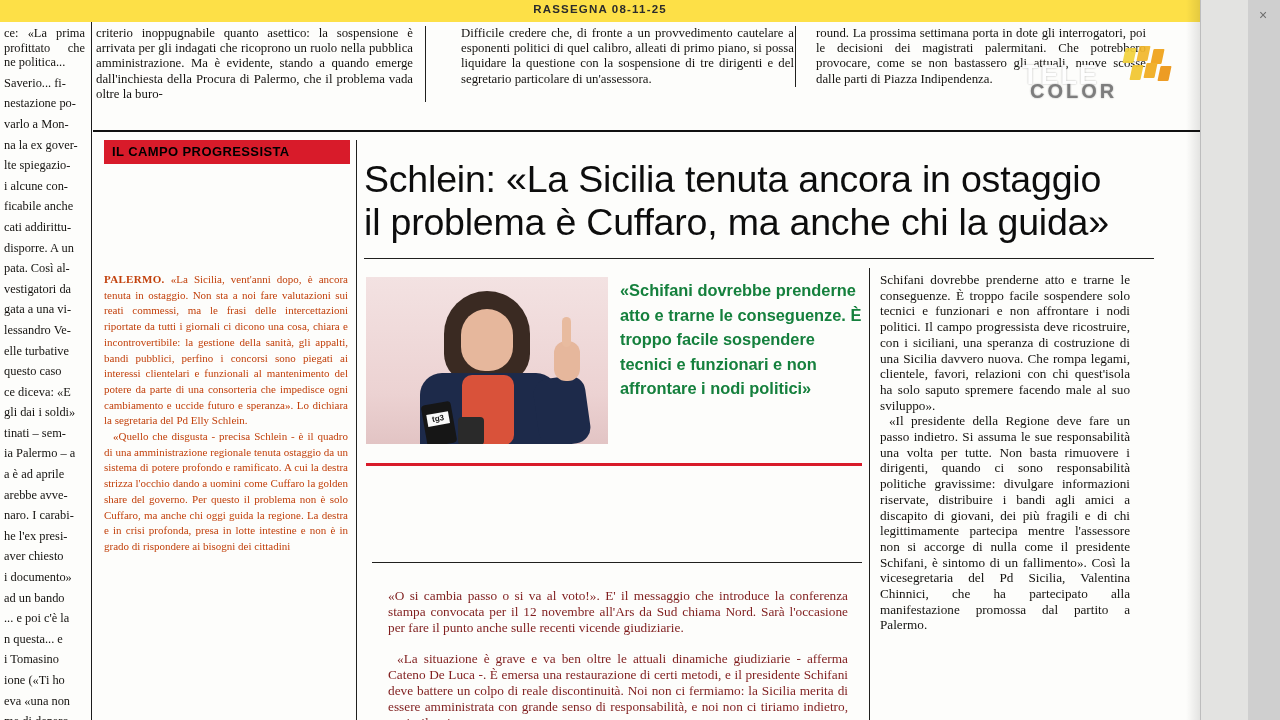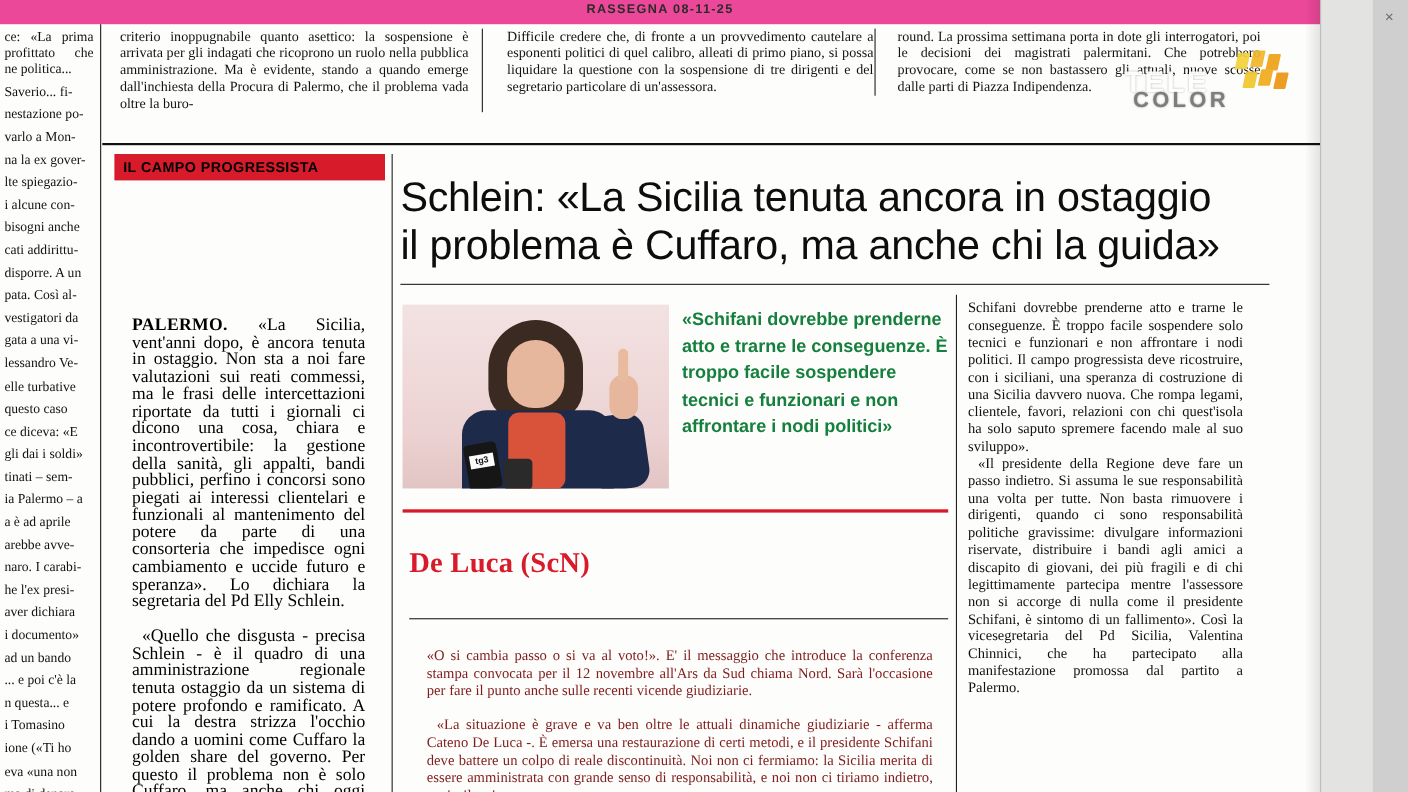--- a/index.html
+++ b/index.html
@@ -34,21 +34,21 @@
     position: absolute; left: 0; top: 0;
     width: 48px; height: 720px;
     background: #e3e3e1;
     border-left: 1px solid #bdbdbd;
   }
 
   
   #topstrip {
     position: absolute; left: 0; top: 0;
     width: 1280px; height: 22px;
-    background: #ec4899;
+    background: #fde047;
   }
   #rassegna {
     position: absolute; left: 0; top: 3px;
     width: 1200px;
     text-align: center;
     font-family: "Liberation Sans", sans-serif;
     font-size: 11.5px;
     letter-spacing: 1.2px;
     font-weight: bold;
     color: #2b2b2b;
@@ -89,21 +89,21 @@
     overflow: hidden;
   }
   .hb-col {
     position: absolute; top: 4px;
     font-size: 12.8px;
     line-height: 15.2px;
     text-align: justify;
     color: #14120f;
     hyphens: auto;
   }
-  #hb1 { left: 16px; width: 330px; border-right: 1px solid #20201e; padding-right: 12px;}
+  #hb1 { left: 3px; width: 330px; border-right: 1px solid #20201e; padding-right: 12px;}
   #hb2 { left: 368px; width: 335px; border-right: 1px solid #20201e; padding-right: 1px;}
   #hb3 { left: 723px; width: 330px; }
   .hb-col p { margin: 0; }
 
   
   #logo {
     position: absolute; right: 18px; top: 46px;
     width: 160px; height: 62px;
     opacity: .92;
     pointer-events: none;
@@ -180,25 +180,25 @@
     background: #20201e;
   }
 
   
   #col1 {
     position: absolute; left: 104px; top: 272px;
     width: 244px; height: 448px;
     overflow: hidden;
   }
   #col1 p {
-    margin: 16px;
-    font-size: 16px;
+    margin: 0;
+    font-size: 11px;
     line-height: 15.7px;
     text-align: justify;
-    color: #000000;
+    color: #c2410c;
     hyphens: auto;
   }
   #col1 p + p { text-indent: 9px; }
   .sc { font-variant: small-caps; font-weight: bold; letter-spacing: .3px;}
 
   
   #photo {
     position: absolute; left: 366px; top: 277px;
     width: 242px; height: 167px;
     background: linear-gradient(#f0dcdc, #e7cccc);
@@ -319,38 +319,38 @@
     </div>
 
     <div id="sliver">
       <p>ce: «La prima profittato che ne politica...</p>
       <p>Saverio... fi-</p>
       <p>nestazione po-</p>
       <p>varlo a Mon-</p>
       <p>na la ex gover-</p>
       <p>lte spiegazio-</p>
       <p>i alcune con-</p>
-      <p>bisogni anche</p>
+      <p>ficabile anche</p>
       <p>cati addirittu-</p>
       <p>disporre. A un</p>
       <p>pata. Così al-</p>
       <p>vestigatori da</p>
       <p>gata a una vi-</p>
       <p>lessandro Ve-</p>
       <p>elle turbative</p>
       <p>questo caso</p>
       <p>ce diceva: «E</p>
       <p>gli dai i soldi»</p>
       <p>tinati – sem-</p>
       <p>ia Palermo – a</p>
       <p>a è ad aprile</p>
       <p>arebbe avve-</p>
       <p>naro. I carabi-</p>
       <p>he l'ex presi-</p>
-      <p>aver dichiara</p>
+      <p>aver chiesto</p>
       <p>i documento»</p>
       <p>ad un bando</p>
       <p>... e poi c'è la</p>
       <p>n questa... e</p>
       <p>i Tomasino</p>
       <p>ione («Ti ho</p>
       <p>eva «una non</p>
       <p>ma di denaro</p>
 
     </div>
@@ -410,21 +410,20 @@
       <div class="mic">
         <b>tg3</b>
       </div>
       <div class="mic2"></div>
     </div>
 
     <div id="pullquote">«Schifani dovrebbe prenderne atto e trarne le conseguenze. È troppo facile sospendere tecnici e funzionari e non affrontare i nodi politici»</div>
 
     <div id="hrule-mid"></div>
 
-    <div id="subhead">De Luca (ScN)</div>
     <div id="subrule"></div>
     <div id="subbody">
       <p>«O si cambia passo o si va al voto!». E' il messaggio che introduce la conferenza stampa convocata per il 12 novembre all'Ars da Sud chiama Nord. Sarà l'occasione per fare il punto anche sulle recenti vicende giudiziarie.</p>
       <p>«La situazione è grave e va ben oltre le attuali dinamiche giudiziarie - afferma Cateno De Luca -. È emersa una restaurazione di certi metodi, e il presidente Schifani deve battere un colpo di reale discontinuità. Noi non ci fermiamo: la Sicilia merita di essere amministrata con grande senso di responsabilità, e noi non ci tiriamo indietro, anzi, rilanciamo».</p>
     </div>
 
     <div id="col4">
       <p>Schifani dovrebbe prenderne atto e trarne le conseguenze. È troppo facile sospendere solo tecnici e funzionari e non affrontare i nodi politici. Il campo progressista deve ricostruire, con i siciliani, una speranza di costruzione di una Sicilia davvero nuova. Che rompa legami, clientele, favori, relazioni con chi quest'isola ha solo saputo spremere facendo male al suo sviluppo».</p>
       <p>«Il presidente della Regione deve fare un passo indietro. Si assuma le sue responsabilità una volta per tutte. Non basta rimuovere i dirigenti, quando ci sono responsabilità politiche gravissime: divulgare informazioni riservate, distribuire i bandi agli amici a discapito di giovani, dei più fragili e di chi legittimamente partecipa mentre l'assessore non si accorge di nulla come il presidente Schifani, è sintomo di un fallimento». Così la vicesegretaria del Pd Sicilia, Valentina Chinnici, che ha partecipato alla manifestazione promossa dal partito a Palermo.</p>
     </div>

